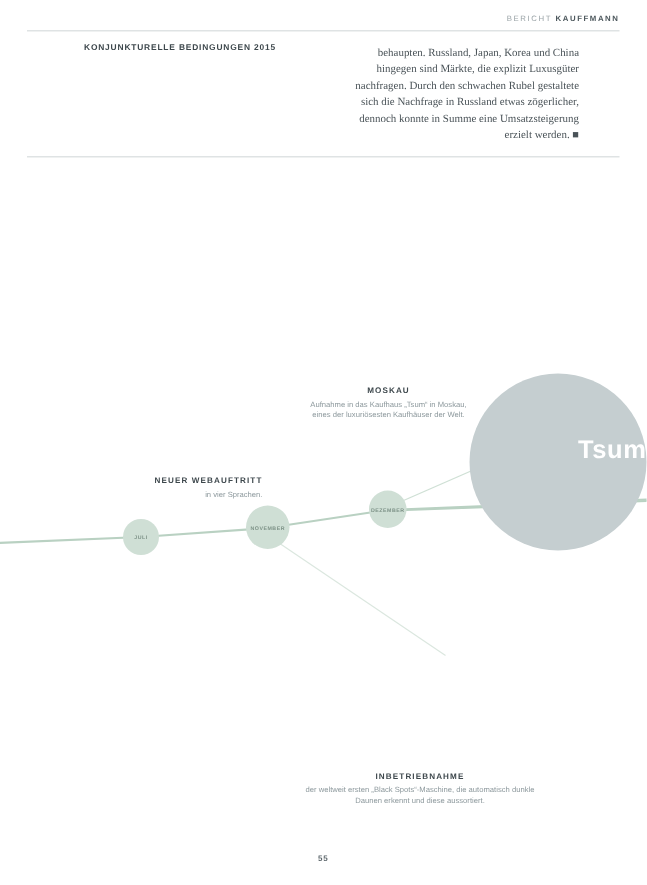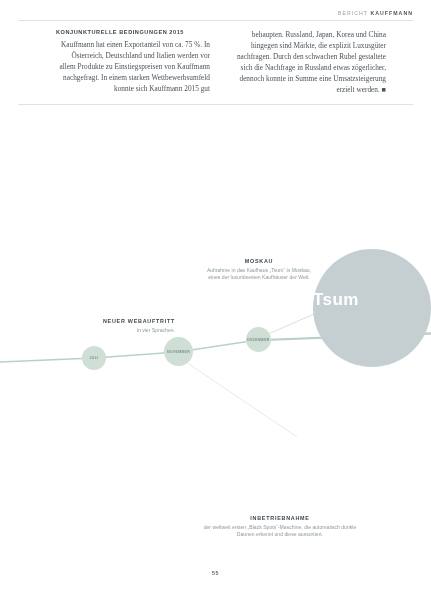--- a/index.html
+++ b/index.html
@@ -78,21 +78,21 @@
     position:absolute;
     left:313px;top:249px;
     width:118px;height:118px;
     border-radius:50%;
     background:#c5ced0;
   }
   .tsum-label{
     position:absolute;
     left:313px;top:290px;
     width:118px;
-    text-align:left;
+    text-align:right;
     font-size:17px;
     font-weight:700;
     letter-spacing:.4px;
     color:#ffffff;
   }
 
   
   .node{
     position:absolute;
     border-radius:50%;
@@ -156,21 +156,20 @@
 
   <div class="header">
     <span>BERICHT </span><b>KAUFFMANN</b>
   </div>
 
   <div class="rule top"></div>
 
   <div class="cols">
     <div class="col col-left">
       <p class="kicker">KONJUNKTURELLE BEDINGUNGEN 2015</p>
-      <p class="body-text">Kauffmann hat einen Exportanteil von ca. 75 %. In Österreich, Deutschland und Italien werden vor allem Produkte zu Einstiegspreisen von Kauffmann nachgefragt. In einem starken Wettbewerbsumfeld konnte sich Kauffmann 2015 gut</p>
     </div>
     <div class="col col-right">
       <p class="body-text">behaupten. Russland, Japan, Korea und China hingegen sind Märkte, die explizit Luxusgüter nachfragen. Durch den schwachen Rubel gestaltete sich die Nachfrage in Russland etwas zögerlicher, dennoch konnte in Summe eine Umsatzsteigerung erzielt werden. ■</p>
     </div>
   </div>
 
   <div class="rule bottom"></div>
 
   <div class="diagram">
     <svg viewBox="0 0 431 590" xmlns="http://www.w3.org/2000/svg">

